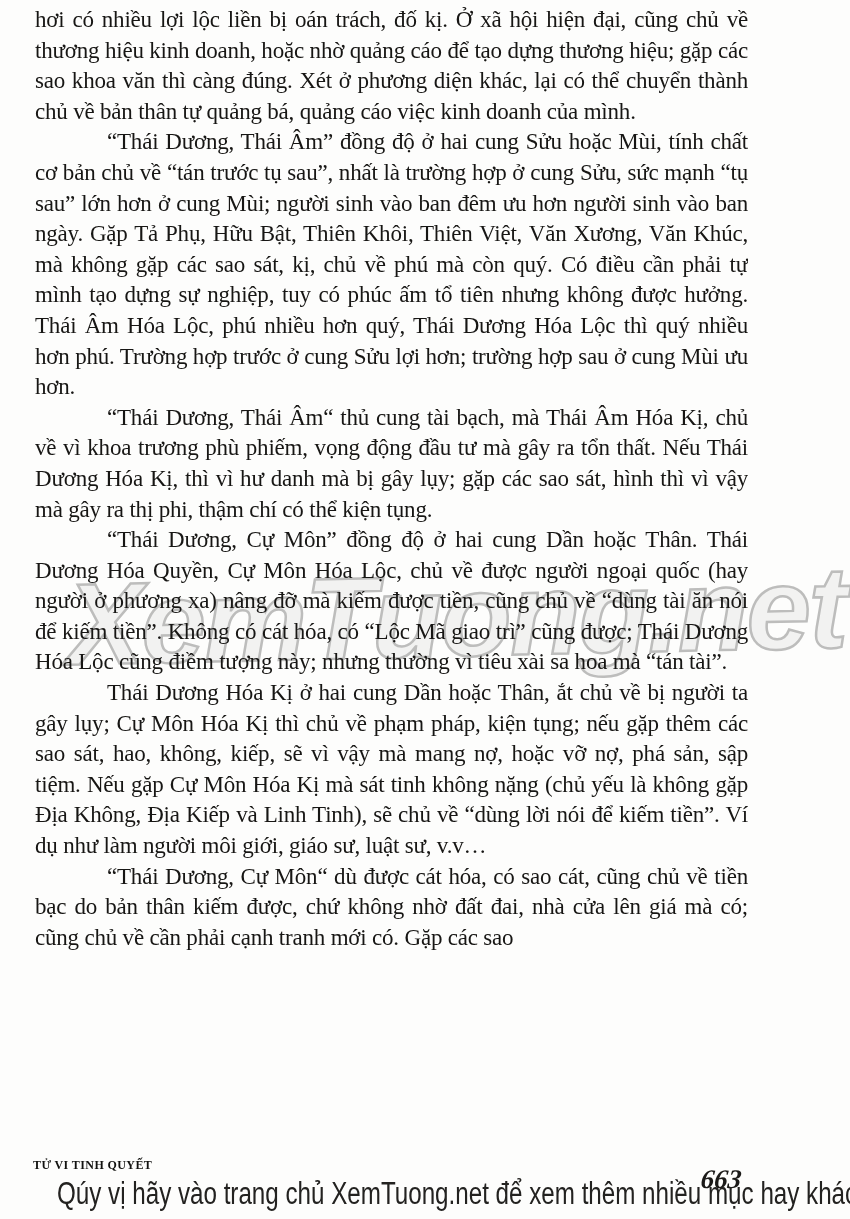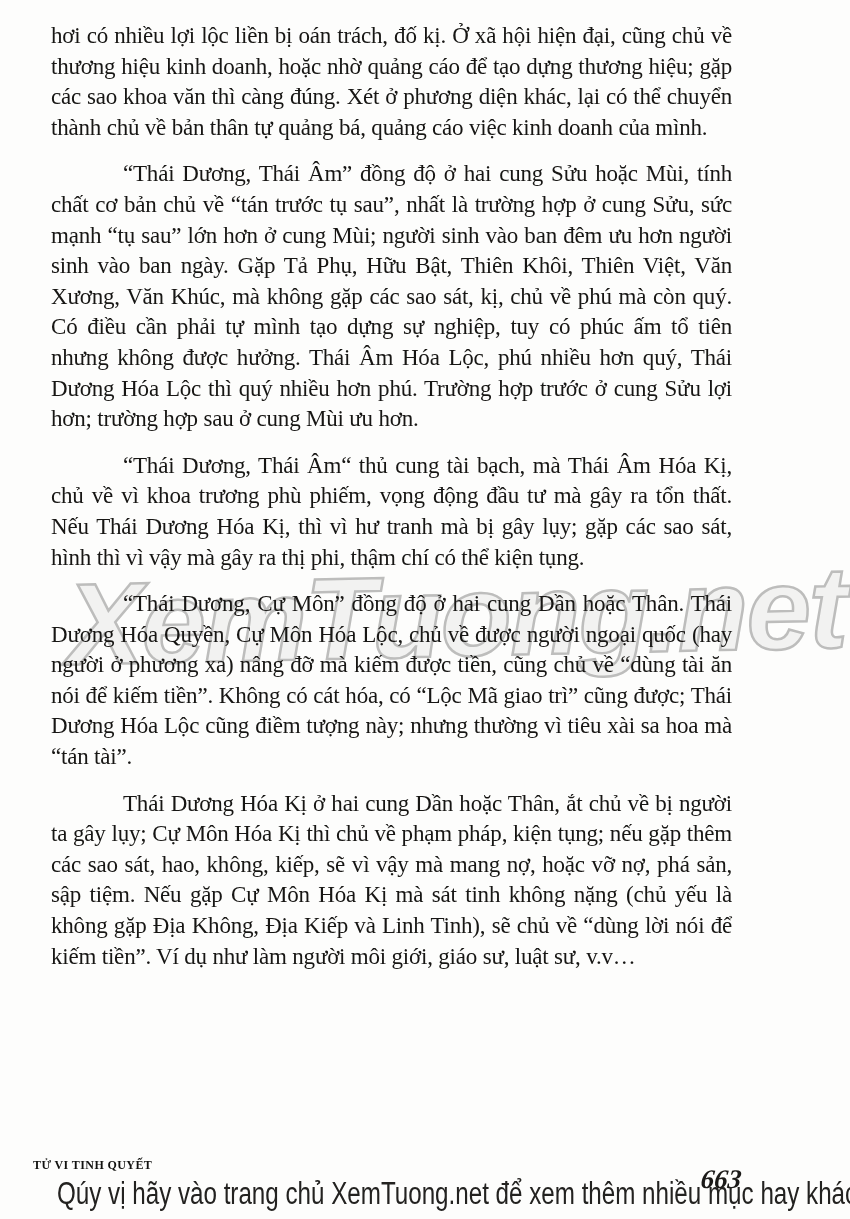--- a/index.html
+++ b/index.html
@@ -37,21 +37,21 @@
     width: 713px;
     height: 1145px;
     overflow: hidden;
     z-index: 2;
     font-size: 23px;
     line-height: 30.6px;
     letter-spacing: -0.2px;
     color: #171614;
     text-align: justify;
   }
-  .content p { margin: 16px; text-indent: 72px; font-family: Liberation Serif, serif; }
+  .content p { margin: 0; text-indent: 72px; font-family: Liberation Serif, serif; }
   .content p.first { text-indent: 0; }
 
   .footer-title {
     position: absolute;
     left: 33px;
     top: 1158px;
     z-index: 2;
     font-family: "Liberation Serif", serif;
     font-size: 12px;
     font-weight: bold;
@@ -89,23 +89,24 @@
 </head>
 <body>
 
 <div class="page">
 
   <div class="watermark">XemTuong.net</div>
 
   <div class="content">
     <p class="first">hơi có nhiều lợi lộc liền bị oán trách, đố kị. Ở xã hội hiện đại, cũng chủ về thương hiệu kinh doanh, hoặc nhờ quảng cáo để tạo dựng thương hiệu; gặp các sao khoa văn thì càng đúng. Xét ở phương diện khác, lại có thể chuyển thành chủ về bản thân tự quảng bá, quảng cáo việc kinh doanh của mình.</p>
     <p>“Thái Dương, Thái Âm” đồng độ ở hai cung Sửu hoặc Mùi, tính chất cơ bản chủ về “tán trước tụ sau”, nhất là trường hợp ở cung Sửu, sức mạnh “tụ sau” lớn hơn ở cung Mùi; người sinh vào ban đêm ưu hơn người sinh vào ban ngày. Gặp Tả Phụ, Hữu Bật, Thiên Khôi, Thiên Việt, Văn Xương, Văn Khúc, mà không gặp các sao sát, kị, chủ về phú mà còn quý. Có điều cần phải tự mình tạo dựng sự nghiệp, tuy có phúc ấm tổ tiên nhưng không được hưởng. Thái Âm Hóa Lộc, phú nhiều hơn quý, Thái Dương Hóa Lộc thì quý nhiều hơn phú. Trường hợp trước ở cung Sửu lợi hơn; trường hợp sau ở cung Mùi ưu hơn.</p>
-    <p>“Thái Dương, Thái Âm“ thủ cung tài bạch, mà Thái Âm Hóa Kị, chủ về vì khoa trương phù phiếm, vọng động đầu tư mà gây ra tổn thất. Nếu Thái Dương Hóa Kị, thì vì hư tranh mà bị gây lụy; gặp các sao sát, hình thì vì vậy mà gây ra thị phi, thậm chí có thể kiện tụng.</p>
+    <p>“Thái Dương, Thái Âm“ thủ cung tài bạch, mà Thái Âm Hóa Kị, chủ về vì khoa trương phù phiếm, vọng động đầu tư mà gây ra tổn thất. Nếu Thái Dương Hóa Kị, thì vì hư danh mà bị gây lụy; gặp các sao sát, hình thì vì vậy mà gây ra thị phi, thậm chí có thể kiện tụng.</p>
     <p>“Thái Dương, Cự Môn” đồng độ ở hai cung Dần hoặc Thân. Thái Dương Hóa Quyền, Cự Môn Hóa Lộc, chủ về được người ngoại quốc (hay người ở phương xa) nâng đỡ mà kiếm được tiền, cũng chủ về “dùng tài ăn nói để kiếm tiền”. Không có cát hóa, có “Lộc Mã giao trì” cũng được; Thái Dương Hóa Lộc cũng điềm tượng này; nhưng thường vì tiêu xài sa hoa mà “tán tài”.</p>
     <p>Thái Dương Hóa Kị ở hai cung Dần hoặc Thân, ắt chủ về bị người ta gây lụy; Cự Môn Hóa Kị thì chủ về phạm pháp, kiện tụng; nếu gặp thêm các sao sát, hao, không, kiếp, sẽ vì vậy mà mang nợ, hoặc vỡ nợ, phá sản, sập tiệm. Nếu gặp Cự Môn Hóa Kị mà sát tinh không nặng (chủ yếu là không gặp Địa Không, Địa Kiếp và Linh Tinh), sẽ chủ về “dùng lời nói để kiếm tiền”. Ví dụ như làm người môi giới, giáo sư, luật sư, v.v…</p>
+    <p>“Thái Dương, Cự Môn“ dù được cát hóa, có sao cát, cũng chủ về tiền bạc do bản thân kiếm được, chứ không nhờ đất đai, nhà cửa lên giá mà có; cũng chủ về cần phải cạnh tranh mới có. Gặp các sao</p>
   </div>
 
   <div class="footer-title">TỬ VI TINH QUYẾT</div>
 
   <div class="page-number">663</div>
 
   <div class="promo">Qúy vị hãy vào trang chủ XemTuong.net để xem thêm nhiều mục hay khác</div>
 
 </div>
 

